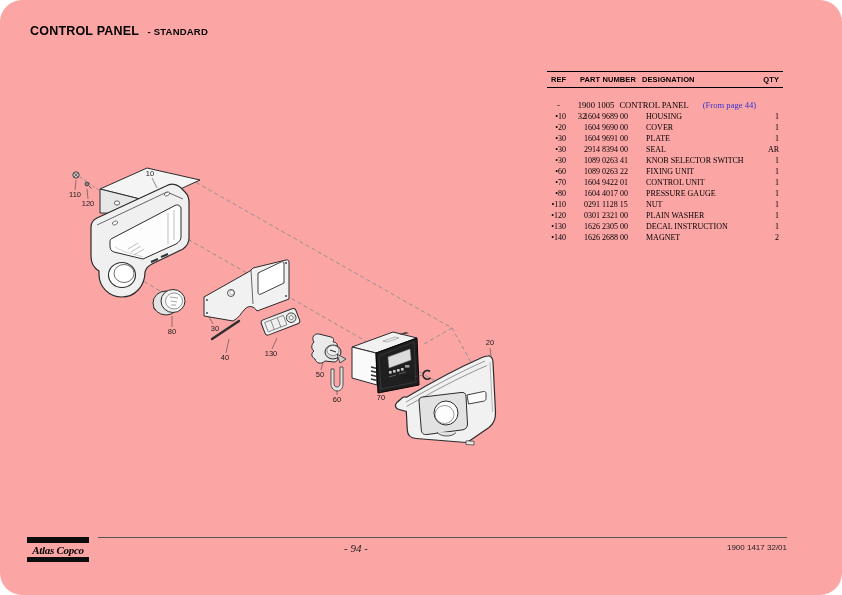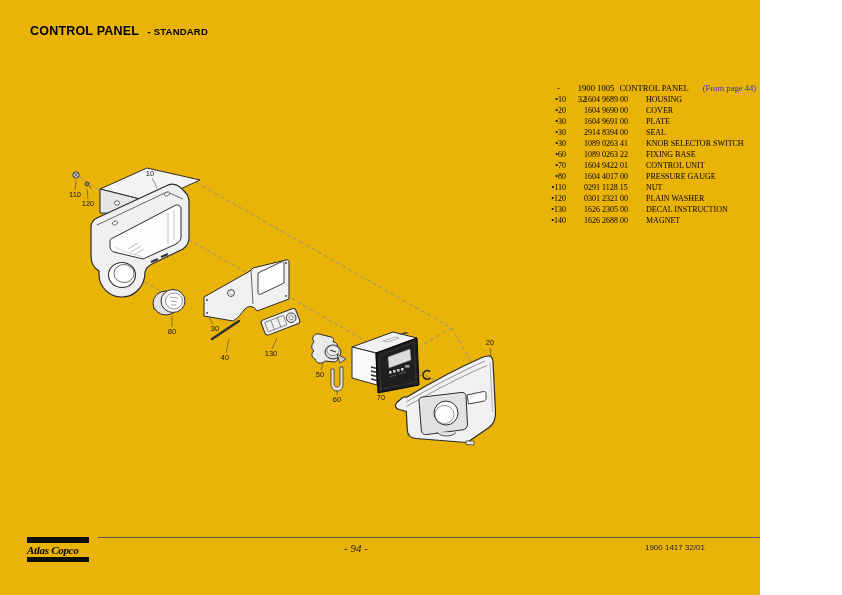--- a/index.html
+++ b/index.html
@@ -1,18 +1,18 @@
 <!DOCTYPE html>
 <html style="--note-blue: #3333cc;"><head>
 <meta charset="utf-8">
 <style>
   html,body{margin:0;padding:0;background:#fff;}
   .page{
-    position:relative;width:760px;height:595px;background:#eab308;overflow:hidden;
-    font-family:"Liberation Sans",sans-serif;color:#000;
+    position:relative;width:842px;height:595px;background:#fca5a5;overflow:hidden;
+    font-family:"Liberation Sans",sans-serif;color:#000;border-radius:22px;
   }
   
   .title-wrap{position:absolute;left:30px;top:21px;white-space:nowrap;}
   .title-main{font-size:12.5px;font-weight:bold;letter-spacing:.2px;}
   .title-sub{font-size:9.5px;font-weight:bold;margin-left:4px;letter-spacing:.2px;}
   
   .parts-table{position:absolute;left:547px;top:71px;width:236px;}
   .thead{
     display:flex;border-top:1.4px solid #000;border-bottom:1.4px solid #000;
     padding:2.5px 0 3px 0;font-size:7.5px;font-weight:bold;letter-spacing:.1px;
@@ -28,21 +28,21 @@
   .c-part{width:62px;margin-left:18px;}
   .c-desig{flex:1;white-space:nowrap;}
   .c-qty{width:34px;text-align:right;padding-right:4px;}
   .note{color:var(--note-blue,#3333cc);margin-left:14px;cursor:pointer;}
   
   .footer-rule{position:absolute;left:98px;top:537px;width:689px;border-top:1px solid #555;}
   .logo{position:absolute;left:27px;top:537px;width:62px;}
   .logo .bar{height:5.5px;background:#0d0d0d;}
   .logo .logo-text{
     font-family:"Liberation Serif",serif;font-style:italic;font-weight:bold;
-    font-size:11px;text-align:left;line-height:14px;letter-spacing:-.3px;white-space:nowrap;
+    font-size:11px;text-align:center;line-height:14px;letter-spacing:-.3px;white-space:nowrap;
   }
   .page-number{
     position:absolute;left:344px;top:542px;width:100px;text-align:left;
     font-family:"Liberation Serif",serif;font-style:italic;font-size:11px;color:#222;
   }
   .doc-ref{position:absolute;right:55px;top:543px;font-size:8px;color:#222;}
   
   .diagram{position:absolute;left:0;top:0;}
   .callout{font-family:"Liberation Sans",sans-serif;font-size:7.5px;fill:#1a1a1a;}
 </style>
@@ -211,20 +211,26 @@
       <text class="callout" x="271" y="356">130</text>
       <text class="callout" x="320" y="377">50</text>
       <text class="callout" x="337" y="402">60</text>
       <text class="callout" x="381" y="400">70</text>
       <text class="callout" x="407" y="379">140</text>
       <text class="callout" x="490" y="345">20</text>
     </g>
   </svg>
 
   <div class="parts-table">
+    <div class="thead">
+      <div class="h-ref">REF</div>
+      <div class="h-part">PART NUMBER</div>
+      <div class="h-desig">DESIGNATION</div>
+      <div class="h-qty">QTY</div>
+    </div>
     <div class="tbody">
         <div class="row first">
       <div class="c-ref">-</div>
       <div class="c-part">1900 1005 32</div>
       <div class="c-desig"><span>CONTROL PANEL</span><span class="note">(From page 44)</span></div>
       <div class="c-qty"></div>
     </div>
         <div class="row">
       <div class="c-ref">•10</div>
       <div class="c-part">1604 9689 00</div>
@@ -251,21 +257,21 @@
     </div>
         <div class="row">
       <div class="c-ref">•30</div>
       <div class="c-part">1089 0263 41</div>
       <div class="c-desig"><span>KNOB SELECTOR SWITCH</span></div>
       <div class="c-qty">1</div>
     </div>
         <div class="row">
       <div class="c-ref">•60</div>
       <div class="c-part">1089 0263 22</div>
-      <div class="c-desig"><span>FIXING BASE</span></div>
+      <div class="c-desig"><span>FIXING UNIT</span></div>
       <div class="c-qty">1</div>
     </div>
         <div class="row">
       <div class="c-ref">•70</div>
       <div class="c-part">1604 9422 01</div>
       <div class="c-desig"><span>CONTROL UNIT</span></div>
       <div class="c-qty">1</div>
     </div>
         <div class="row">
       <div class="c-ref">•80</div>

